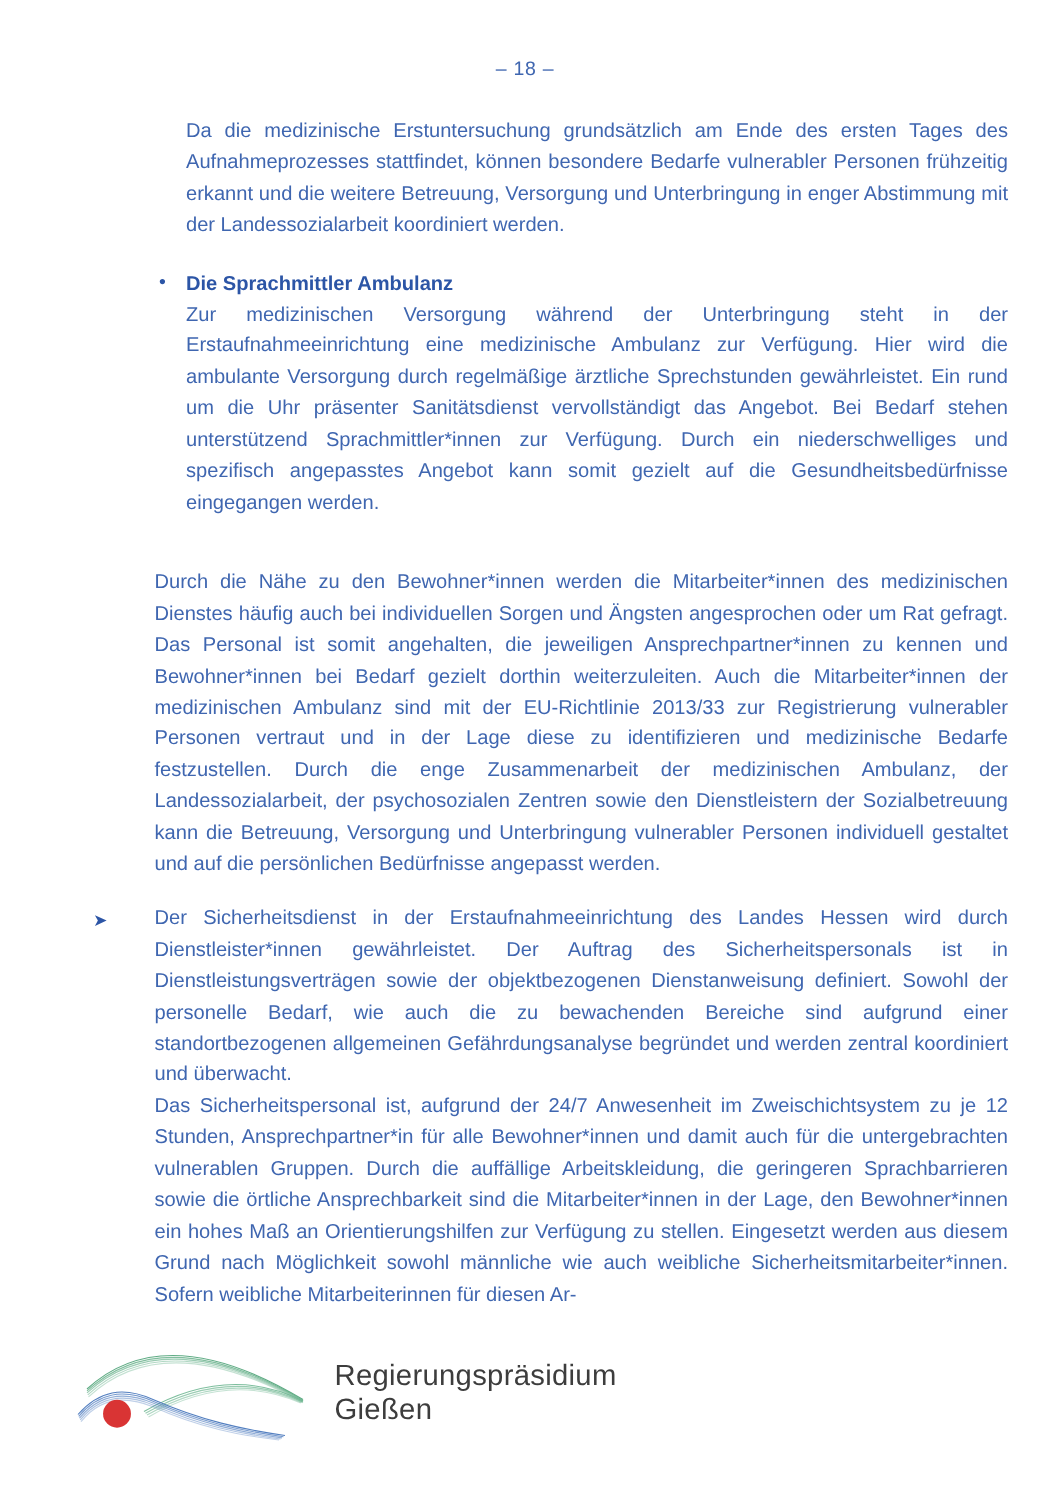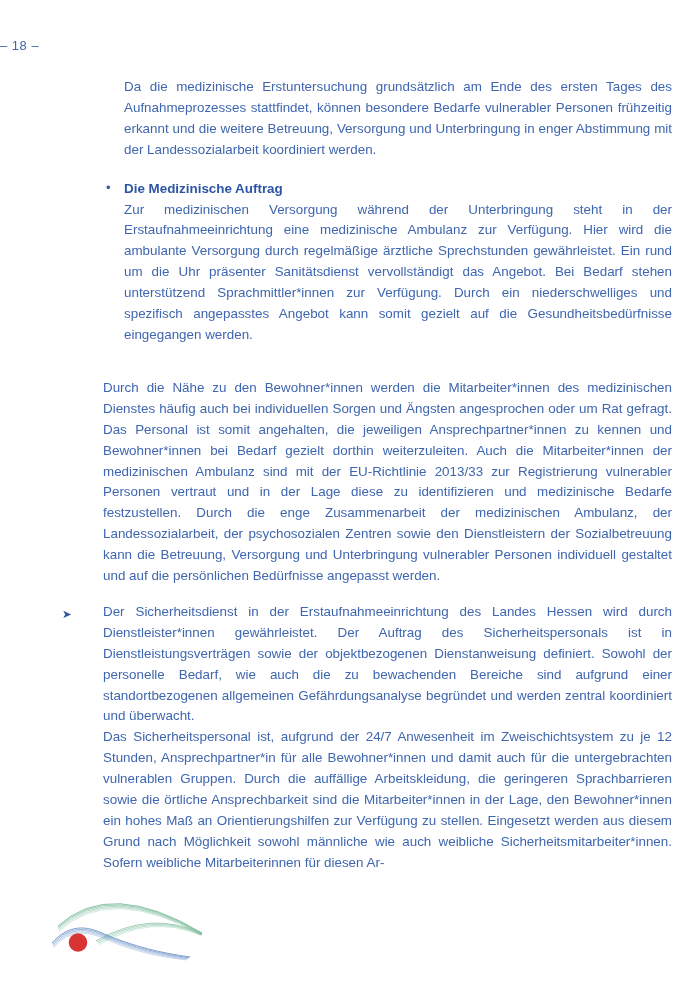--- a/index.html
+++ b/index.html
@@ -19,21 +19,21 @@
     background: #ffffff;
     overflow: hidden;
     font-family: "Liberation Sans", sans-serif;
     color: var(--text_blue);
   }
   .page-number {
     position: absolute;
     top: 38px;
     left: 0;
     right: 0;
-    text-align: left;
+    text-align: center;
     font-size: 13px;
     letter-spacing: 0.5px;
     color: var(--text_blue);
   }
   .content {
     position: absolute;
     left: 103px;
     top: 77px;
     width: 569px;
     font-size: 13.4px;
@@ -96,21 +96,21 @@
 <div class="page">
 
   <div class="page-number">– 18 –</div>
 
   <div class="content">
 
     <p class="p-intro">Da die medizinische Erstuntersuchung grundsätzlich am Ende des ersten Tages des Aufnahmeprozesses stattfindet, können besondere Bedarfe vulnerabler Personen frühzeitig erkannt und die weitere Betreuung, Versorgung und Unterbringung in enger Abstimmung mit der Landessozialarbeit koordiniert werden.</p>
 
     <div class="bullet-item">
       <span class="bullet-marker">•</span>
-      <p class="item-heading">Die Medizinische Auftrag</p>
+      <p class="item-heading">Die Sprachmittler Ambulanz</p>
       <p>Zur medizinischen Versorgung während der Unterbringung steht in der Erstaufnahmeeinrichtung eine medizinische Ambulanz zur Verfügung. Hier wird die ambulante Versorgung durch regelmäßige ärztliche Sprechstunden gewährleistet. Ein rund um die Uhr präsenter Sanitätsdienst vervollständigt das Angebot. Bei Bedarf stehen unterstützend Sprachmittler*innen zur Verfügung. Durch ein niederschwelliges und spezifisch angepasstes Angebot kann somit gezielt auf die Gesundheitsbedürfnisse eingegangen werden.</p>
     </div>
 
     <p class="p-middle">Durch die Nähe zu den Bewohner*innen werden die Mitarbeiter*innen des medizinischen Dienstes häufig auch bei individuellen Sorgen und Ängsten angesprochen oder um Rat gefragt. Das Personal ist somit angehalten, die jeweiligen Ansprechpartner*innen zu kennen und Bewohner*innen bei Bedarf gezielt dorthin weiterzuleiten. Auch die Mitarbeiter*innen der medizinischen Ambulanz sind mit der EU-Richtlinie 2013/33 zur Registrierung vulnerabler Personen vertraut und in der Lage diese zu identifizieren und medizinische Bedarfe festzustellen. Durch die enge Zusammenarbeit der medizinischen Ambulanz, der Landessozialarbeit, der psychosozialen Zentren sowie den Dienstleistern der Sozialbetreuung kann die Betreuung, Versorgung und Unterbringung vulnerabler Personen individuell gestaltet und auf die persönlichen Bedürfnisse angepasst werden.</p>
 
     <div class="arrow-item">
       <span class="arrow-marker">➤</span>
       <p>Der Sicherheitsdienst in der Erstaufnahmeeinrichtung des Landes Hessen wird durch Dienstleister*innen gewährleistet. Der Auftrag des Sicherheitspersonals ist in Dienstleistungsverträgen sowie der objektbezogenen Dienstanweisung definiert. Sowohl der personelle Bedarf, wie auch die zu bewachenden Bereiche sind aufgrund einer standortbezogenen allgemeinen Gefährdungsanalyse begründet und werden zentral koordiniert und überwacht.</p>
       <p>Das Sicherheitspersonal ist, aufgrund der 24/7 Anwesenheit im Zweischichtsystem zu je 12 Stunden, Ansprechpartner*in für alle Bewohner*innen und damit auch für die untergebrachten vulnerablen Gruppen. Durch die auffällige Arbeitskleidung, die geringeren Sprachbarrieren sowie die örtliche Ansprechbarkeit sind die Mitarbeiter*innen in der Lage, den Bewohner*innen ein hohes Maß an Orientierungshilfen zur Verfügung zu stellen. Eingesetzt werden aus diesem Grund nach Möglichkeit sowohl männliche wie auch weibliche Sicherheitsmitarbeiter*innen. Sofern weibliche Mitarbeiterinnen für diesen Ar-</p>
     </div>
@@ -138,15 +138,19 @@
       <g stroke="#4a78bd">
         <path class="ribbon" d="M 2 49 C 16 33, 32 30, 52 39 C 84 53, 112 59, 140 63" opacity="0.95"></path>
         <path class="ribbon" d="M 2.5 50.2 C 16 34.4, 32 31.4, 52 40.2 C 84 54.2, 112 60, 139 63.8" opacity="0.75"></path>
         <path class="ribbon" d="M 3 51.4 C 16 35.8, 32 32.8, 52 41.4 C 84 55.4, 112 61, 138 64.6" opacity="0.6"></path>
         <path class="ribbon" d="M 3.5 52.6 C 16 37.2, 32 34.2, 52 42.6 C 84 56.6, 111 62, 137 65.3" opacity="0.45"></path>
         <path class="ribbon" d="M 4 53.8 C 16 38.6, 32 35.6, 52 43.8 C 83 57.8, 110 62.8, 136 66" opacity="0.35"></path>
       </g>
 
       <circle cx="28" cy="48.5" r="9.3" fill="#d93434"></circle>
     </svg>
+    <div class="logo-text">
+      <div>Regierungspräsidium</div>
+      <div>Gießen</div>
+    </div>
   </div>
 
 </div>
 
 </body></html>

